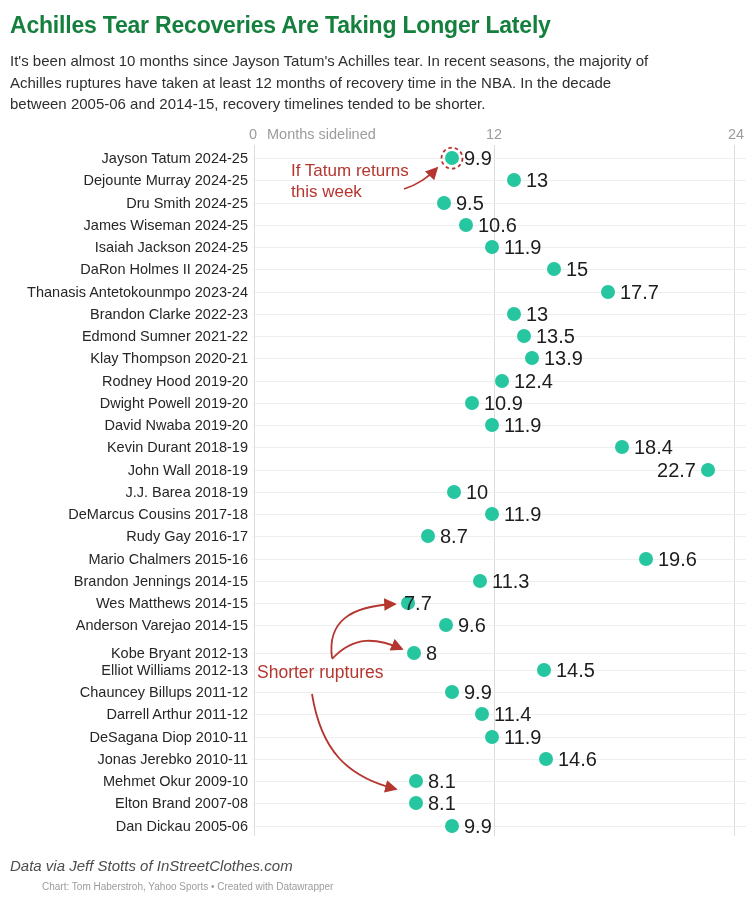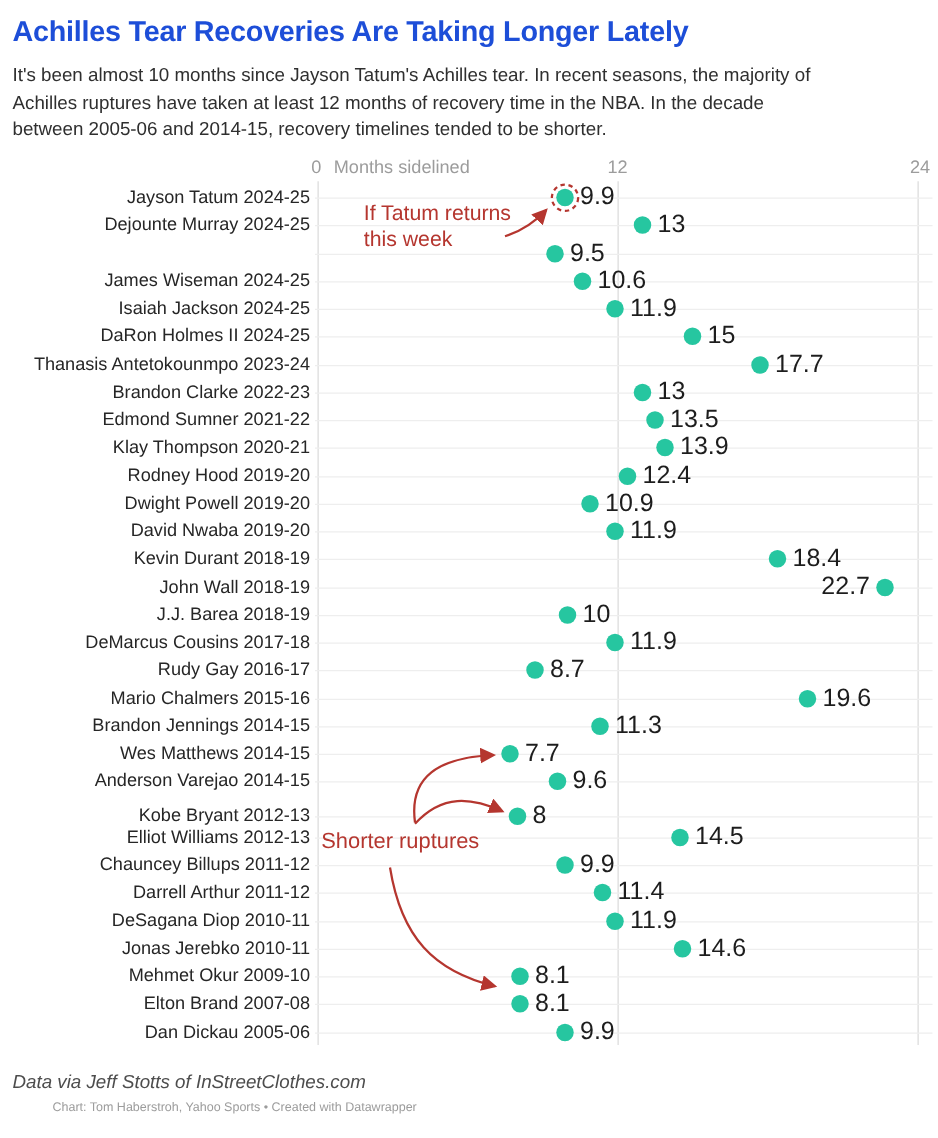--- a/index.html
+++ b/index.html
@@ -12,21 +12,21 @@
   html,body{background:#ffffff;}
   .page{
     position:relative;
     width:750px;height:910px;
     background:#ffffff;
     font-family:"Liberation Sans", sans-serif;
     overflow:hidden;
   }
   .title{
     position:absolute;left:10px;top:12px;width:730px;
-    font-size:23px;font-weight:700;color:#1d4ed8;letter-spacing:-0.2px;
+    font-size:23px;font-weight:700;color:#15803d;letter-spacing:-0.2px;
   }
   .description{
     position:absolute;left:10px;top:50px;width:736px;
     font-size:15px;line-height:21.5px;color:#2f2f2f;
     white-space:pre-line;
   }
   .axis-label{
     position:absolute;top:126px;
     font-size:14.5px;color:#9c9c9c;
   }
@@ -101,20 +101,21 @@
         <div class="val" style="left: 464px;">9.9</div>
       </div>
       <div class="row" style="top: 169.25px;">
         <div class="row-line"></div>
         <div class="row-label">Dejounte Murray 2024-25</div>
         <div class="dot" style="left: 507px;"></div>
         <div class="val" style="left: 526px;">13</div>
       </div>
       <div class="row" style="top: 191.5px;">
         <div class="row-line"></div>
+        <div class="row-label">Dru Smith 2024-25</div>
         <div class="dot" style="left: 437px;"></div>
         <div class="val" style="left: 456px;">9.5</div>
       </div>
       <div class="row" style="top: 213.75px;">
         <div class="row-line"></div>
         <div class="row-label">James Wiseman 2024-25</div>
         <div class="dot" style="left: 459px;"></div>
         <div class="val" style="left: 478px;">10.6</div>
       </div>
       <div class="row" style="top: 236px;">
@@ -210,21 +211,21 @@
       <div class="row" style="top: 569.75px;">
         <div class="row-line"></div>
         <div class="row-label">Brandon Jennings 2014-15</div>
         <div class="dot" style="left: 473px;"></div>
         <div class="val" style="left: 492px;">11.3</div>
       </div>
       <div class="row" style="top: 592px;">
         <div class="row-line"></div>
         <div class="row-label">Wes Matthews 2014-15</div>
         <div class="dot" style="left: 401px;"></div>
-        <div class="val" style="left: 420px;">7.7</div>
+        <div class="val" style="left: 404px;">7.7</div>
       </div>
       <div class="row" style="top: 614.25px;">
         <div class="row-line"></div>
         <div class="row-label">Anderson Varejao 2014-15</div>
         <div class="dot" style="left: 439px;"></div>
         <div class="val" style="left: 458px;">9.6</div>
       </div>
       <div class="row" style="top: 642px;">
         <div class="row-line"></div>
         <div class="row-label">Kobe Bryant 2012-13</div>

